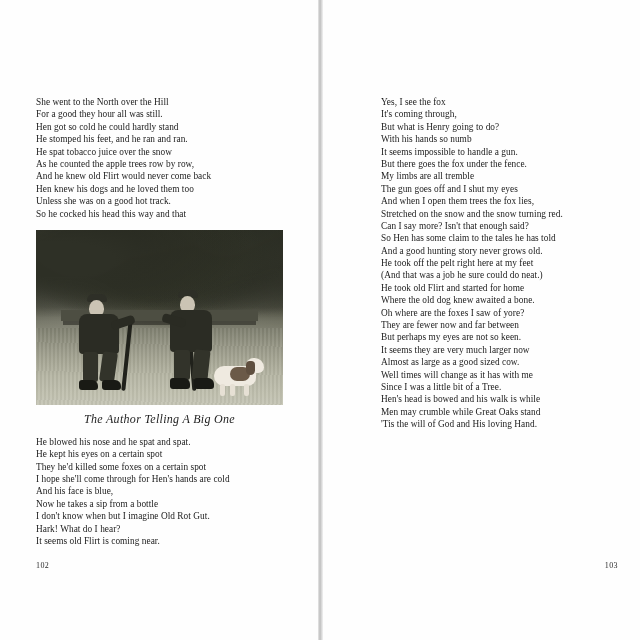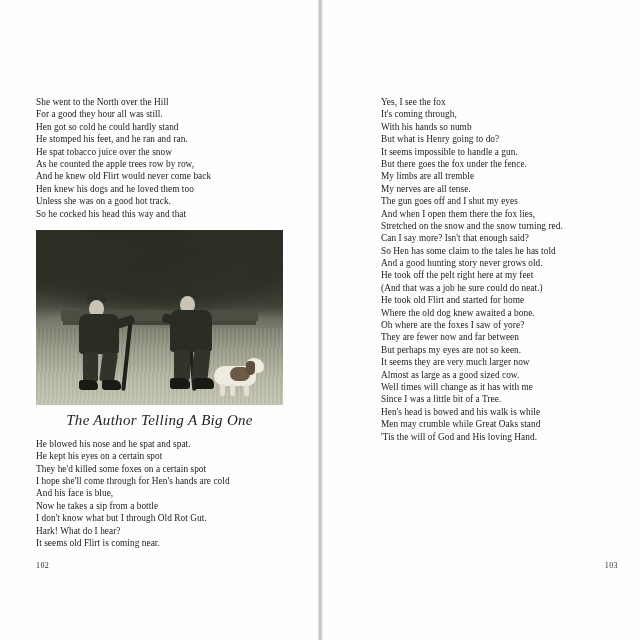--- a/index.html
+++ b/index.html
@@ -217,21 +217,21 @@
     width: 5px; height: 12px;
     border-radius: 2px;
     background: #e6e0d4;
   }
   .caption {
     margin: 7px 0 1px 0;
     width: 247px;
     text-align: center;
     font-family: "Liberation Serif", serif;
     font-style: italic;
-    font-size: 15px;
+    font-size: 12px;
     letter-spacing: 0.3px;
     color: #1d1d1d;
   }
   .verse.after-photo {
     margin-top: 9px;
   }
   .folio {
     position: absolute;
     bottom: 88px;
     font-size: 8px;
@@ -309,40 +309,39 @@
       <div class="caption">The Author Telling A Big One</div>
     </div>
 
     <div class="verse after-photo">
       <div>He blowed his nose and he spat and spat.</div>
       <div>He kept his eyes on a certain spot</div>
       <div>They he'd killed some foxes on a certain spot</div>
       <div>I hope she'll come through for Hen's hands are cold</div>
       <div>And his face is blue,</div>
       <div>Now he takes a sip from a bottle</div>
-      <div>I don't know what but I through Old Rot Gut.</div>
+      <div>I don't know when but I imagine Old Rot Gut.</div>
       <div>Hark! What do I hear?</div>
       <div>It seems old Flirt is coming near.</div>
     </div>
 
     <div class="folio folio-left">102</div>
   </div>
 
   <div class="page page-right">
     <div class="verse">
       <div>Yes, I see the fox</div>
       <div>It's coming through,</div>
+      <div>But what is Henry going to do?</div>
       <div>With his hands so numb</div>
-      <div>But what is Henry going to do?</div>
       <div>It seems impossible to handle a gun.</div>
       <div>But there goes the fox under the fence.</div>
       <div>My limbs are all tremble</div>
-      <div>My nerves are all tense.</div>
       <div>The gun goes off and I shut my eyes</div>
-      <div>And when I open them there the fox lies,</div>
+      <div>And when I open them trees the fox lies,</div>
       <div>Stretched on the snow and the snow turning red.</div>
       <div>Can I say more? Isn't that enough said?</div>
       <div>So Hen has some claim to the tales he has told</div>
       <div>And a good hunting story never grows old.</div>
       <div>He took off the pelt right here at my feet</div>
       <div>(And that was a job he sure could do neat.)</div>
       <div>He took old Flirt and started for home</div>
       <div>Where the old dog knew awaited a bone.</div>
       <div>Oh where are the foxes I saw of yore?</div>
       <div>They are fewer now and far between</div>

